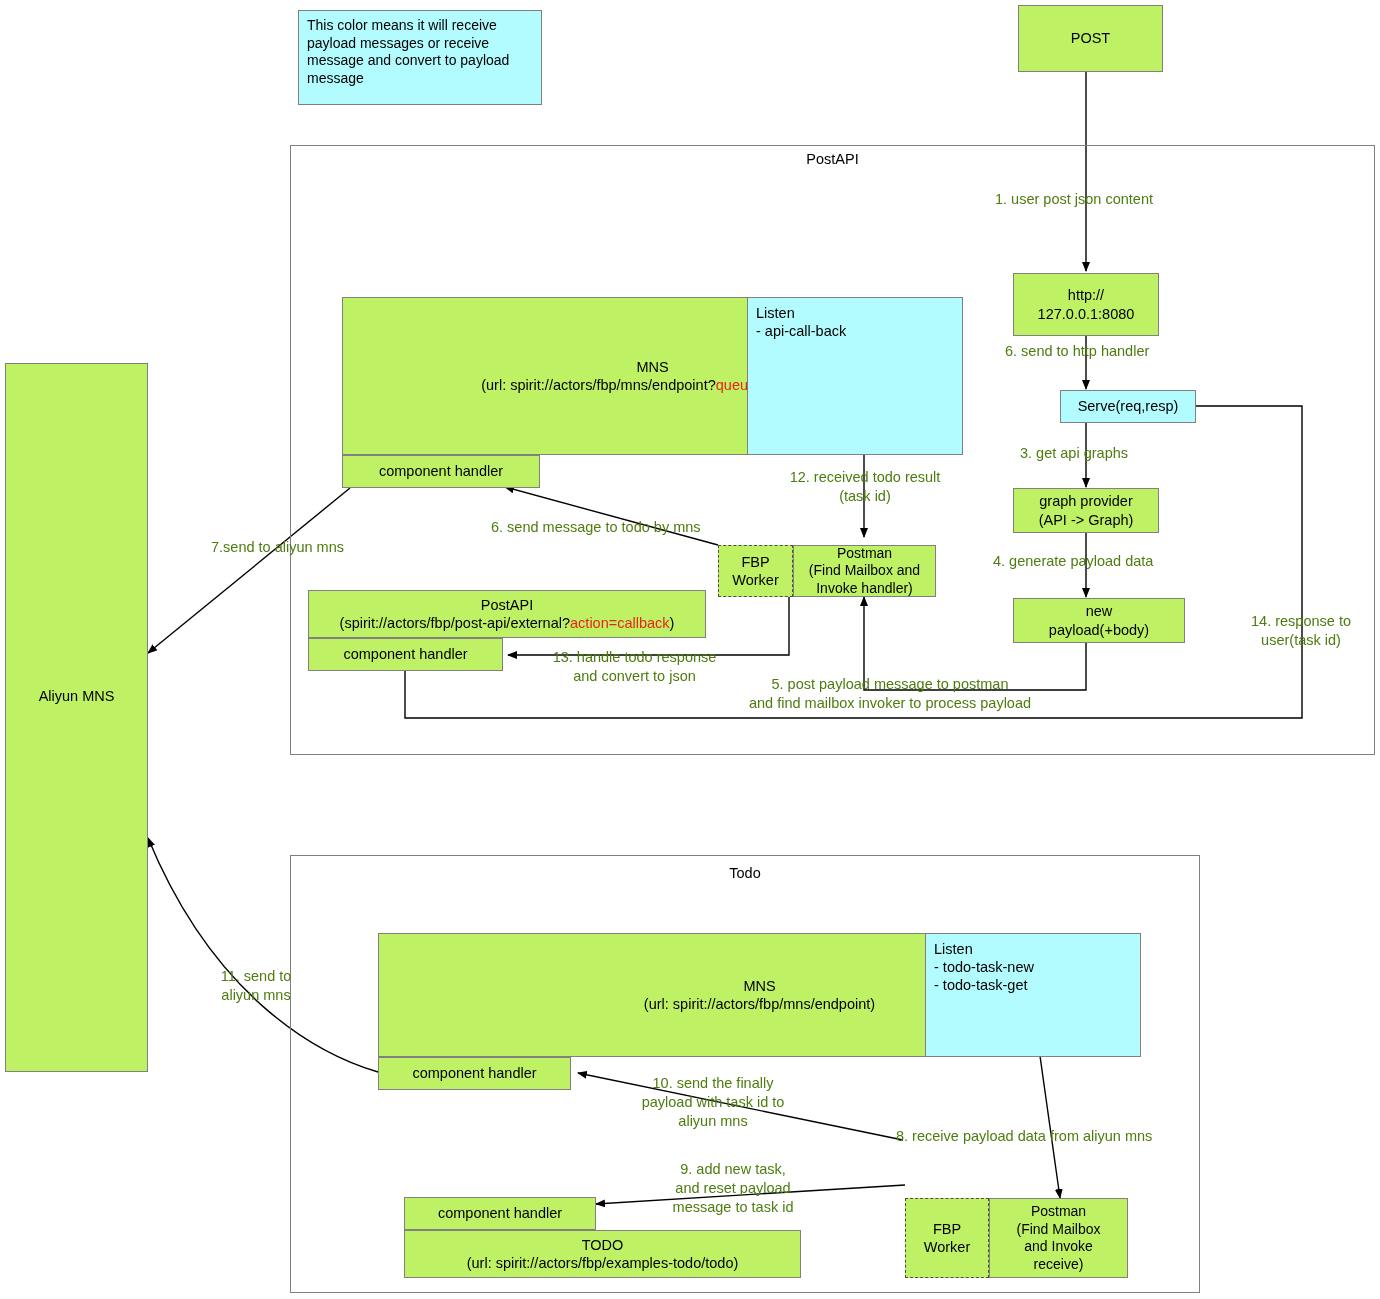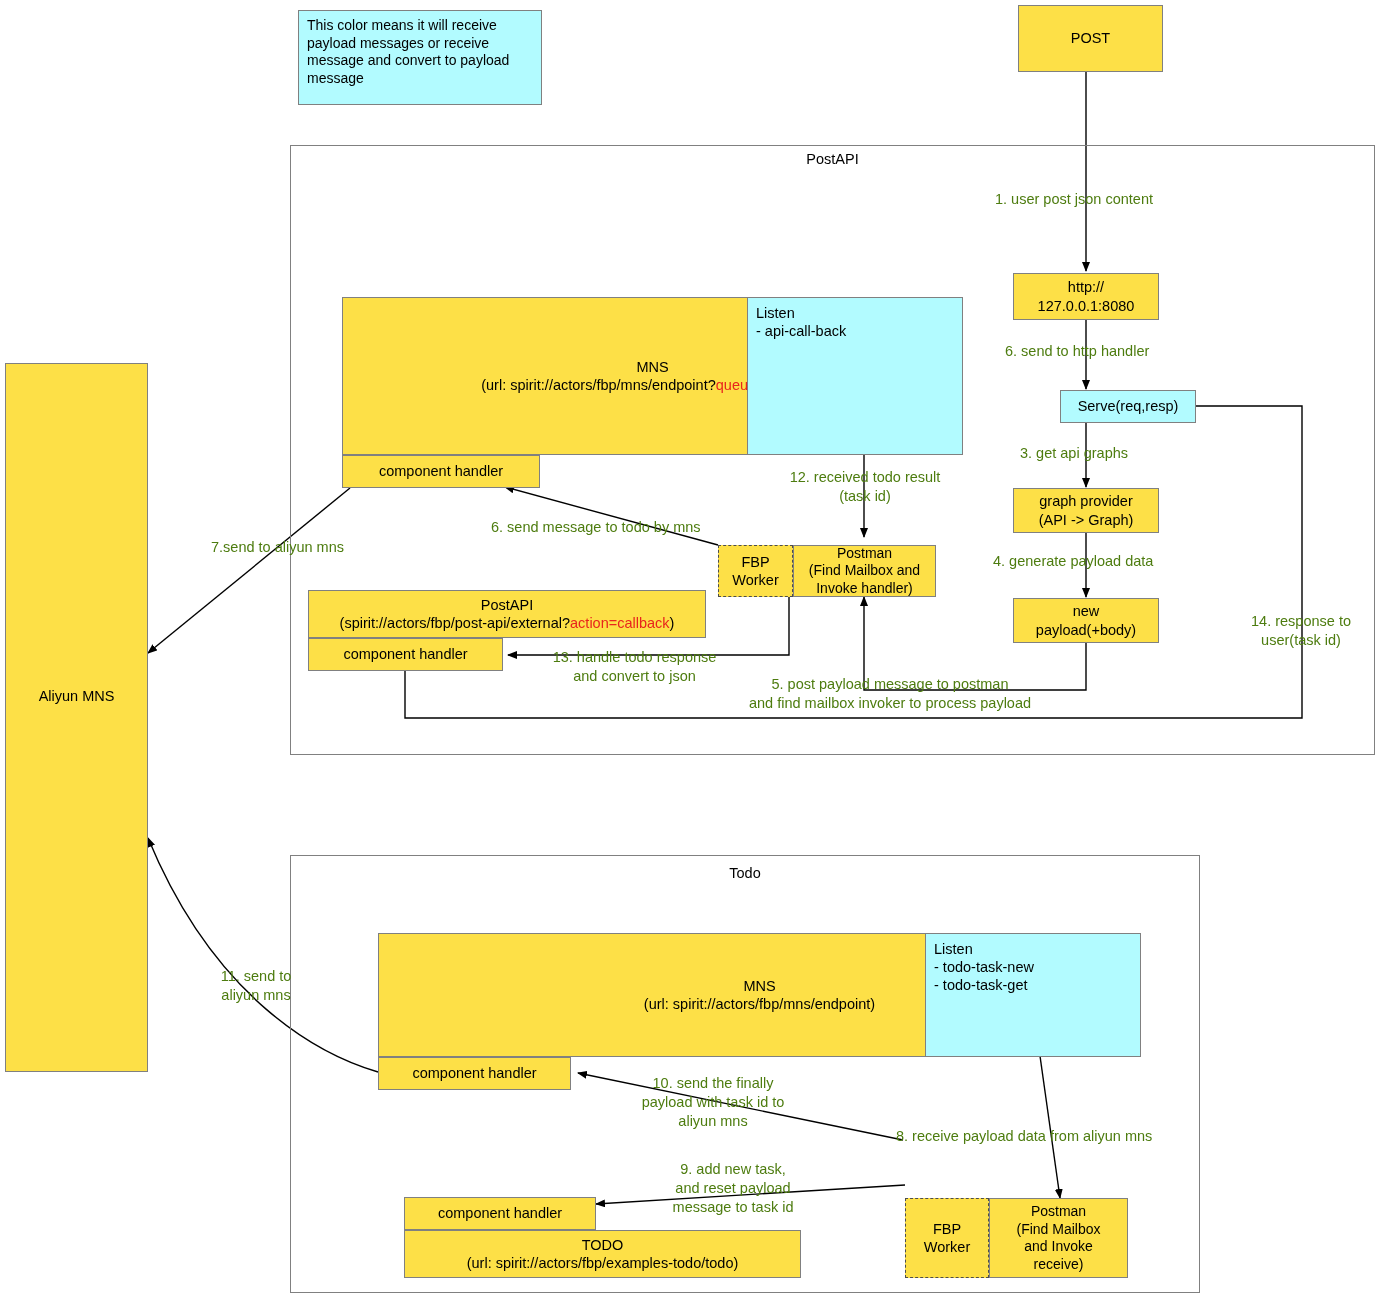--- a/index.html
+++ b/index.html
@@ -1,19 +1,19 @@
 <!DOCTYPE html>
 <html><head>
 <meta charset="utf-8">
 <style>
   html,body{margin:0;padding:0;background:#ffffff;}
   body{font-family:"Liberation Sans", sans-serif;}
   #stage{position:relative;width:1380px;height:1299px;background:#fff;overflow:hidden;}
   svg{position:absolute;left:0;top:0;width:1380px;height:1299px;}
-  .bx{position:absolute;box-sizing:border-box;border:1px solid #808080;background:#fde047;
+  .bx{position:absolute;box-sizing:border-box;border:1px solid #808080;background:#bef264;
       display:flex;align-items:center;justify-content:center;text-align:center;
       font-size:14.5px;color:#000;line-height:1.25;}
   .bx.lt{justify-content:flex-start;align-items:flex-start;text-align:left;}
   .cyan{background:#b2fbff;}
   .dashed{border:1px dashed #4d4d4d;justify-content:center;}
   .container{position:absolute;box-sizing:border-box;border:1px solid #808080;background:transparent;}
   .ctitle{position:absolute;font-size:14.5px;color:#000;text-align:center;}
   .lbl{position:absolute;font-size:14.5px;color:#4d7c0f;line-height:1.3;white-space:pre;}
   .lbl.c{text-align:center;}
   .red{color:#e8241c;}
@@ -115,36 +115,36 @@
     </span>
   </div>
   <div class="bx" style="left:793px;top:545px;width:143px;height:52px;font-size:14px;">
     <span>
       <span>Postman</span><br>
       <span>(Find Mailbox and</span><br>
       <span>Invoke handler)</span>
     </span>
   </div>
 
-  <div class="bx" style="left:1013px;top:273px;width:146px;height:47px;">
+  <div class="bx" style="left:1013px;top:273px;width:146px;height:63px;">
     <span>
       <span>http://</span><br>
       <span>127.0.0.1:8080</span>
     </span>
   </div>
   <div class="bx cyan" style="left:1060px;top:390px;width:136px;height:33px;">
     <span>Serve(req,resp)</span>
   </div>
   <div class="bx" style="left:1013px;top:488px;width:146px;height:45px;">
     <span>
       <span>graph provider</span><br>
       <span>(API -&gt; Graph)</span>
     </span>
   </div>
-  <div class="bx" style="left:1013px;top:598px;width:146px;height:45px;">
+  <div class="bx" style="left:1013px;top:598px;width:172px;height:45px;">
     <span>
       <span>new</span><br>
       <span>payload(+body)</span>
     </span>
   </div>
 
   <div class="container" style="left:290px;top:855px;width:910px;height:438px;"></div>
   <div class="ctitle" style="left:290px;top:865px;width:910px;">
     <span>Todo</span>
   </div>

